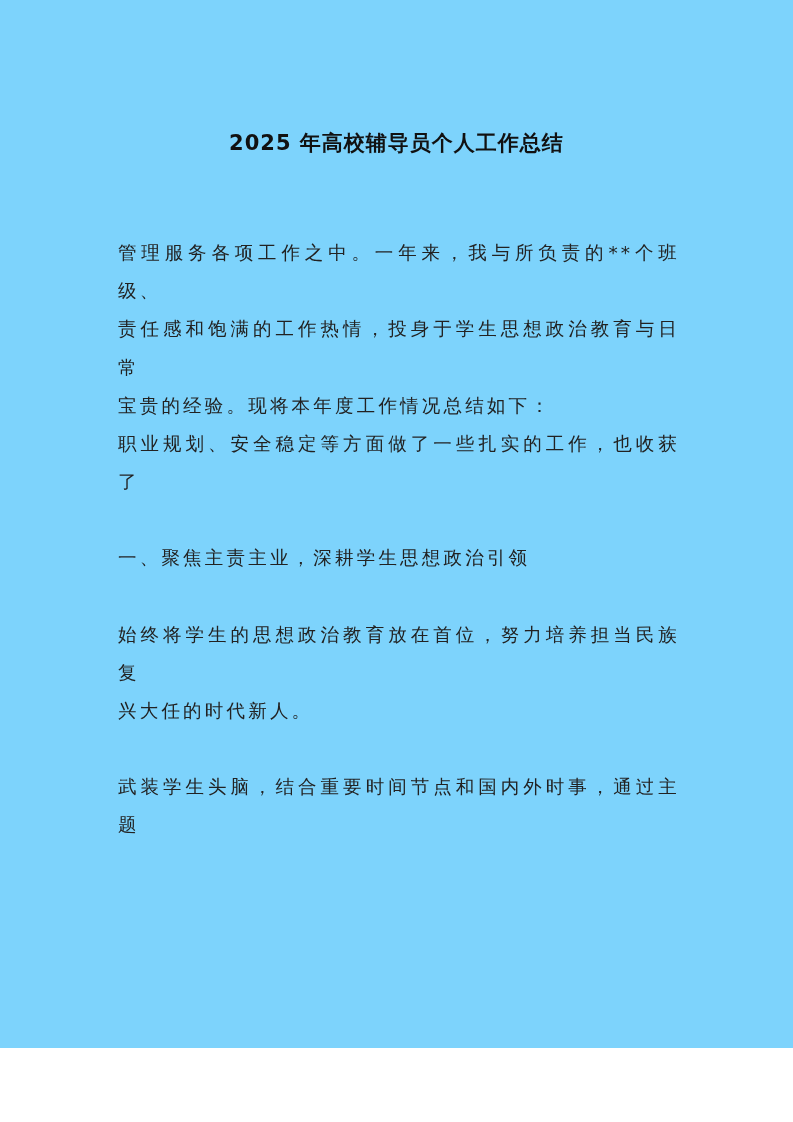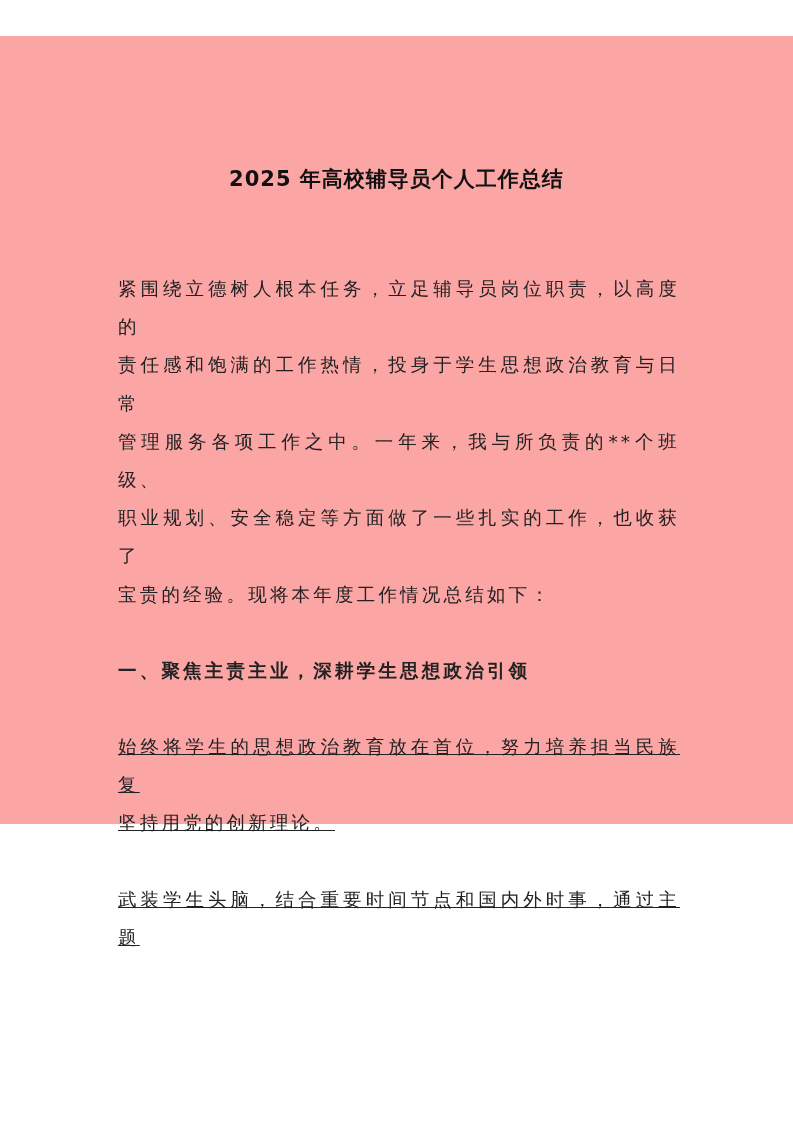--- a/index.html
+++ b/index.html
@@ -1,62 +1,61 @@
 <!DOCTYPE html>
 <html><head>
 <meta charset="utf-8">
 <style>
   html, body { margin: 0; padding: 0; background: #ffffff; }
   body { width: 793px; height: 1122px; position: relative; overflow: hidden; }
   .page {
-    position: absolute; left: 0; top: 0; width: 793px; height: 788px;
-    background: #fca5a5; color: #1a1a1a; margin-top: 36px;
+    position: absolute; left: 0; top: 0; width: 793px; height: 1048px;
+    background: #7dd3fc; color: #1a1a1a;
   }
   .title {
     position: absolute; top: 128px; left: 0; width: 793px;
     text-align: center;
     font-family: "DejaVu Sans", "Liberation Sans", sans-serif;
     font-size: 21px; font-weight: bold; letter-spacing: 1px;
     line-height: 30px;
     color: #111;
   }
   .body {
     position: absolute; left: 118px; top: 234px; width: 562px;
     font-family: "DejaVu Sans", "Liberation Sans", sans-serif;
     font-size: 18.5px; line-height: 38.2px;
     letter-spacing: 3.2px;
     color: #222;
     text-align: justify;
   }
   .para { margin: 0; }
-  .para.gap { margin-top: 38px; text-decoration: underline; }
-  .heading { margin: 38px 0 0 0; font-weight: bold; }
+  .para.gap { margin-top: 38px; }
+  .heading { margin: 38px 0 0 0; }
 </style>
 </head>
 <body>
 
 <div class="page">
   <div class="title">2025 年高校辅导员个人工作总结</div>
 
   <div class="body">
     <div class="para">
-      <div>紧围绕立德树人根本任务，立足辅导员岗位职责，以高度的</div>
+      <div>管理服务各项工作之中。一年来，我与所负责的**个班级、</div>
       <div>责任感和饱满的工作热情，投身于学生思想政治教育与日常</div>
-      <div>管理服务各项工作之中。一年来，我与所负责的**个班级、</div>
+      <div>宝贵的经验。现将本年度工作情况总结如下：</div>
       <div>职业规划、安全稳定等方面做了一些扎实的工作，也收获了</div>
-      <div>宝贵的经验。现将本年度工作情况总结如下：</div>
     </div>
 
     <div class="para heading">
       <div>一、聚焦主责主业，深耕学生思想政治引领</div>
     </div>
 
     <div class="para gap">
       <div>始终将学生的思想政治教育放在首位，努力培养担当民族复</div>
-      <div>坚持用党的创新理论。</div>
+      <div>兴大任的时代新人。</div>
     </div>
 
     <div class="para gap">
       <div>武装学生头脑，结合重要时间节点和国内外时事，通过主题</div>
 
     </div>
   </div>
 </div>
 
 </body></html>

